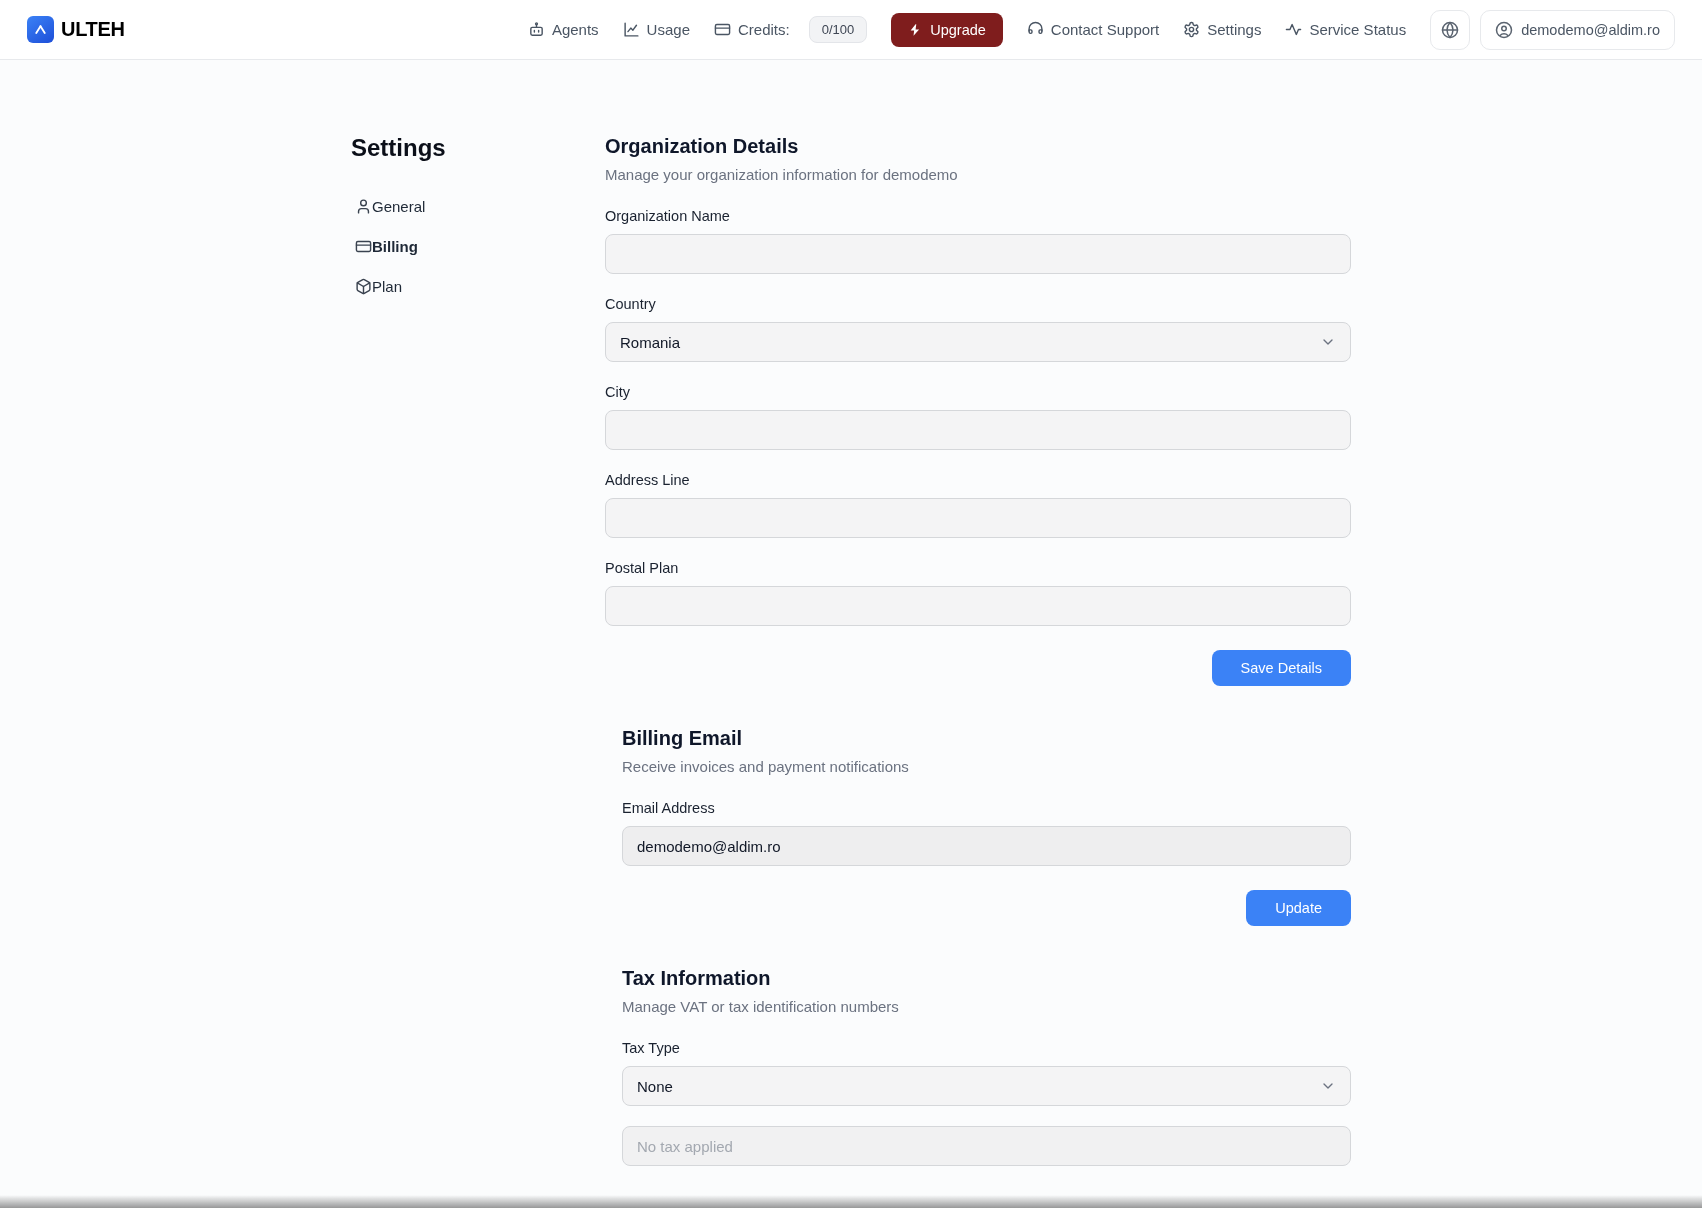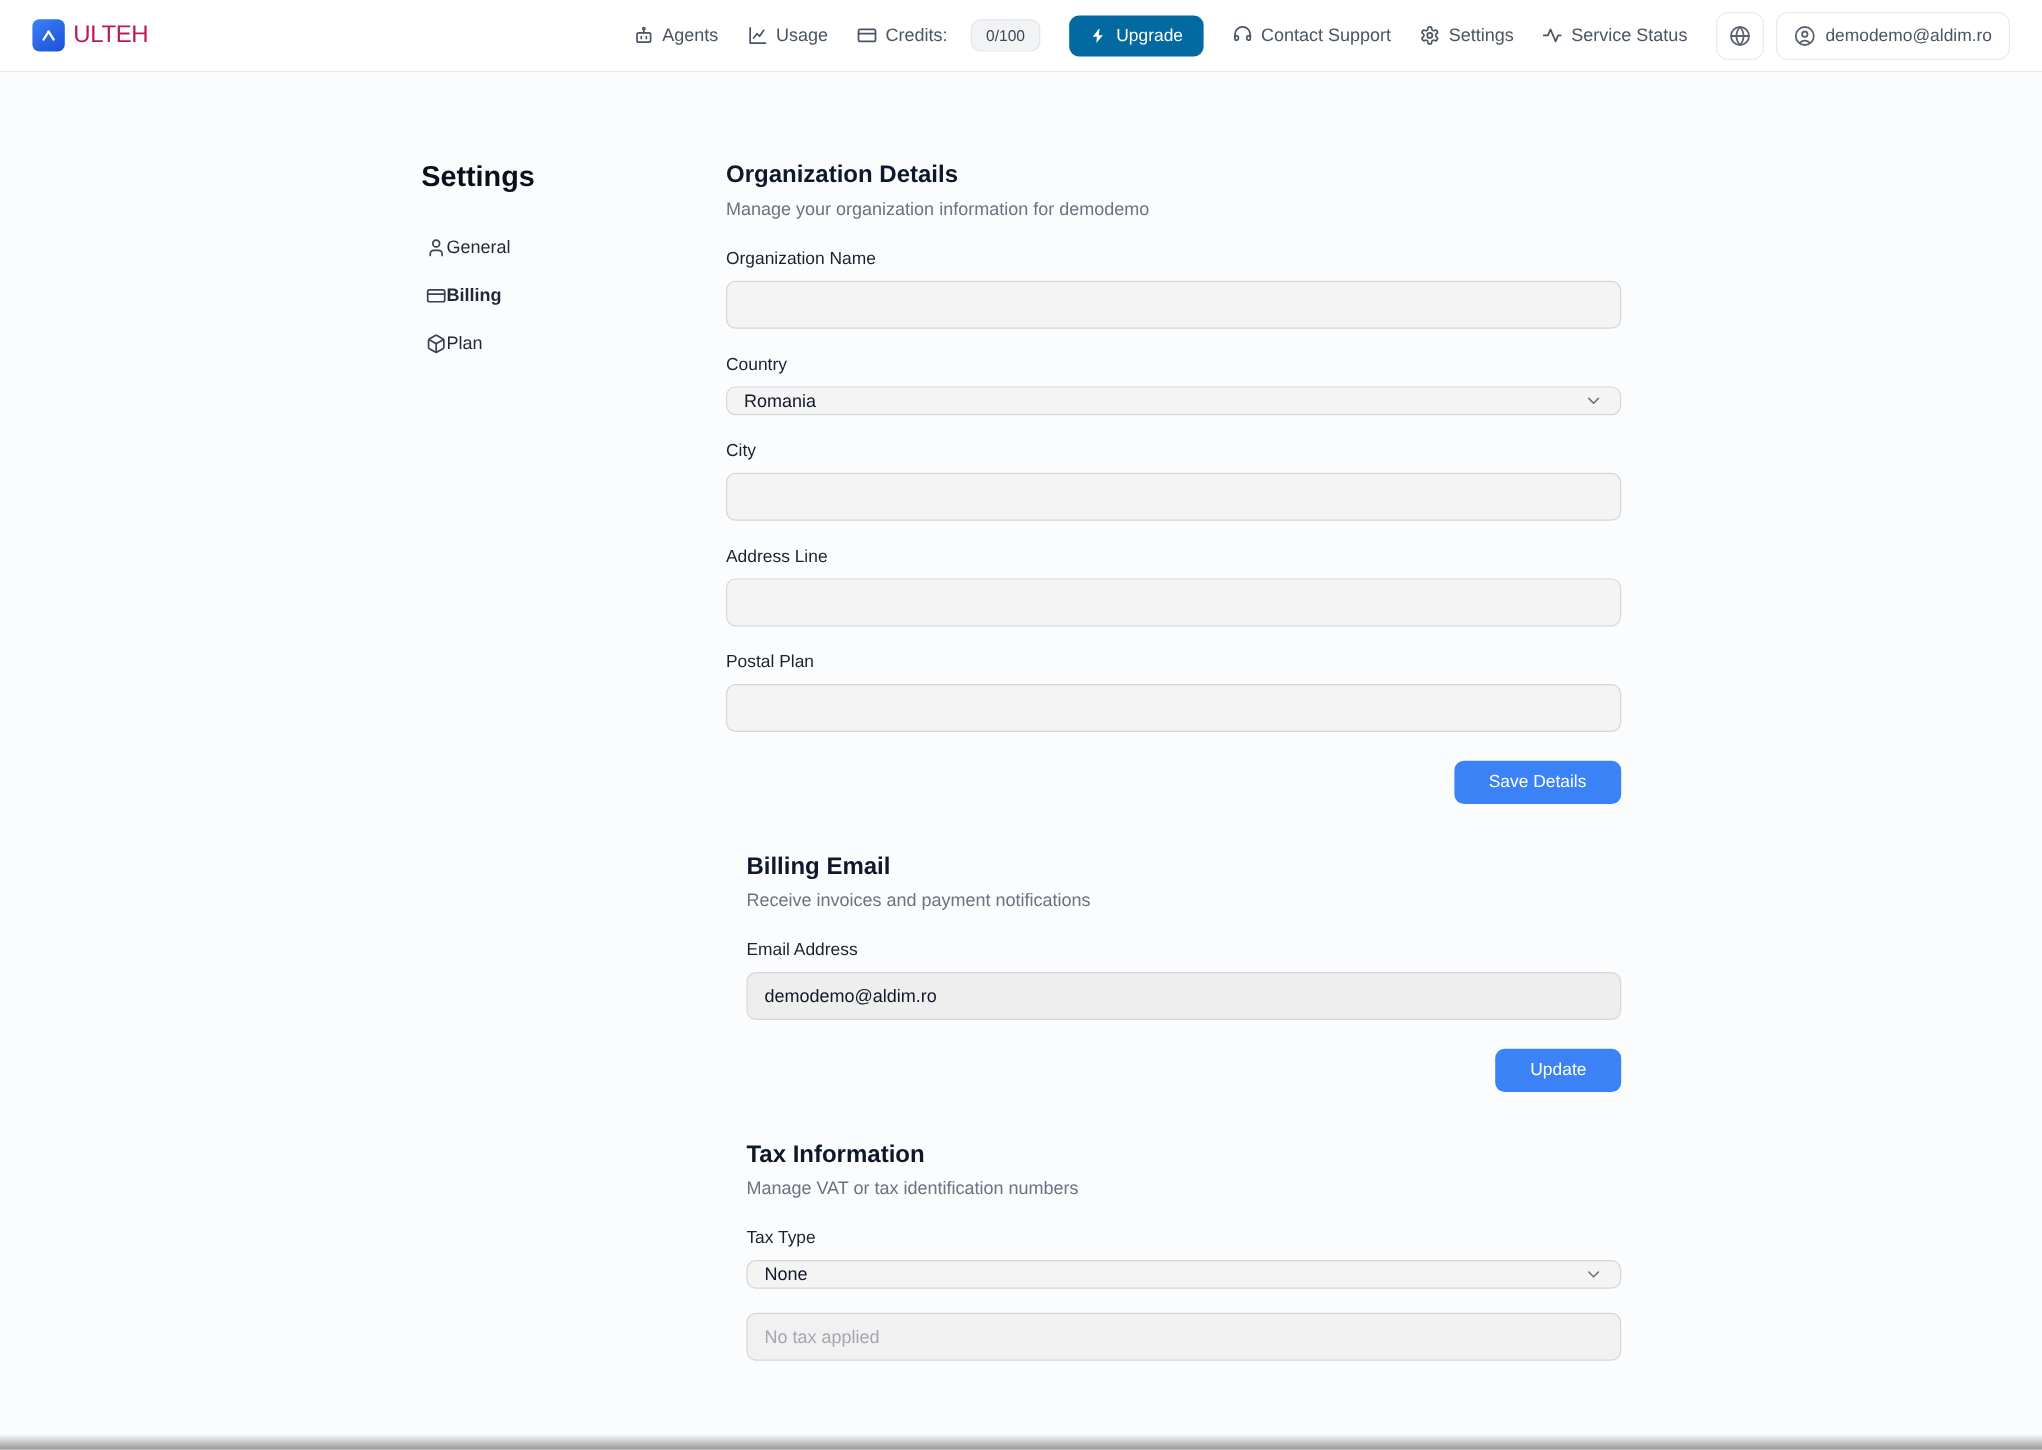--- a/index.html
+++ b/index.html
@@ -15,36 +15,36 @@
     height:60px; background:#ffffff; border-bottom:1px solid #e7e9ec;
     display:flex; align-items:center; justify-content:space-between;
     padding:0 27px;
   }
   .brand { display:flex; align-items:center; gap:7px; cursor:pointer; }
   .brand-mark {
     width:27px; height:27px; border-radius:6px;
     background:linear-gradient(145deg,#3b82f6,#1d4ed8);
     display:flex; align-items:center; justify-content:center;
   }
-  .brand-name { font-size:20px; font-weight:400; color:#be185d; letter-spacing:-0.3px; }
+  .brand-name { font-size:20px; font-weight:700; color:#000000; letter-spacing:-0.3px; }
 
   .nav-right { display:flex; align-items:center; gap:24px; }
   .nav-item {
     display:flex; align-items:center; gap:7px; font-size:15px; color:#4a5563;
     cursor:pointer; white-space:nowrap;
   }
   .nav-item .ic { color:#4a5563; }
   .credits-badge {
     margin-left:12px; font-size:13px; color:#3f4654;
     background:#f2f3f5; border:1px solid #e3e5e9; border-radius:8px;
     padding:5px 12px;
   }
   .upgrade-btn {
     display:flex; align-items:center; gap:8px;
-    background:#0369a1; color:#ffffff; border:none; border-radius:8px;
+    background:#7f1d1d; color:#ffffff; border:none; border-radius:8px;
     font-size:14.5px; font-weight:500; padding:9px 17px; cursor:pointer;
     font-family:inherit;
   }
   .icon-btn {
     width:40px; height:40px; border:1px solid #e7e9ec; border-radius:10px;
     background:#ffffff; display:flex; align-items:center; justify-content:center;
     color:#5b6470; cursor:pointer;
   }
   .user-pill {
     height:40px; border:1px solid #e7e9ec; border-radius:10px; background:#ffffff;
@@ -82,21 +82,21 @@
   }
   .text-input {
     width:100%; height:40px; background:#f4f4f5; border:1px solid #d5d7da;
     border-radius:8px; padding:0 14px; font-size:15px; color:#111827;
     font-family:inherit; outline:none;
   }
   .text-input.filled { background:#eeeeef; }
   .text-input.muted { background:#f1f1f2; }
   .text-input.muted::placeholder { color:#a3a8b0; }
   .select {
-    width:100%; height:24px; background:#f4f4f5; border:1px solid #d5d7da;
+    width:100%; height:40px; background:#f4f4f5; border:1px solid #d5d7da;
     border-radius:8px; padding:0 14px; display:flex; align-items:center;
     justify-content:space-between; font-size:15px; color:#111827; cursor:pointer;
   }
   .select .chev { color:#6b7280; }
 
   .btn-row { display:flex; justify-content:flex-end; margin-top:24px; }
   .primary-btn {
     background:#3b82f6; color:#ffffff; border:none; border-radius:8px;
     font-size:14.5px; font-weight:500; padding:10px 29px; cursor:pointer;
     font-family:inherit;

